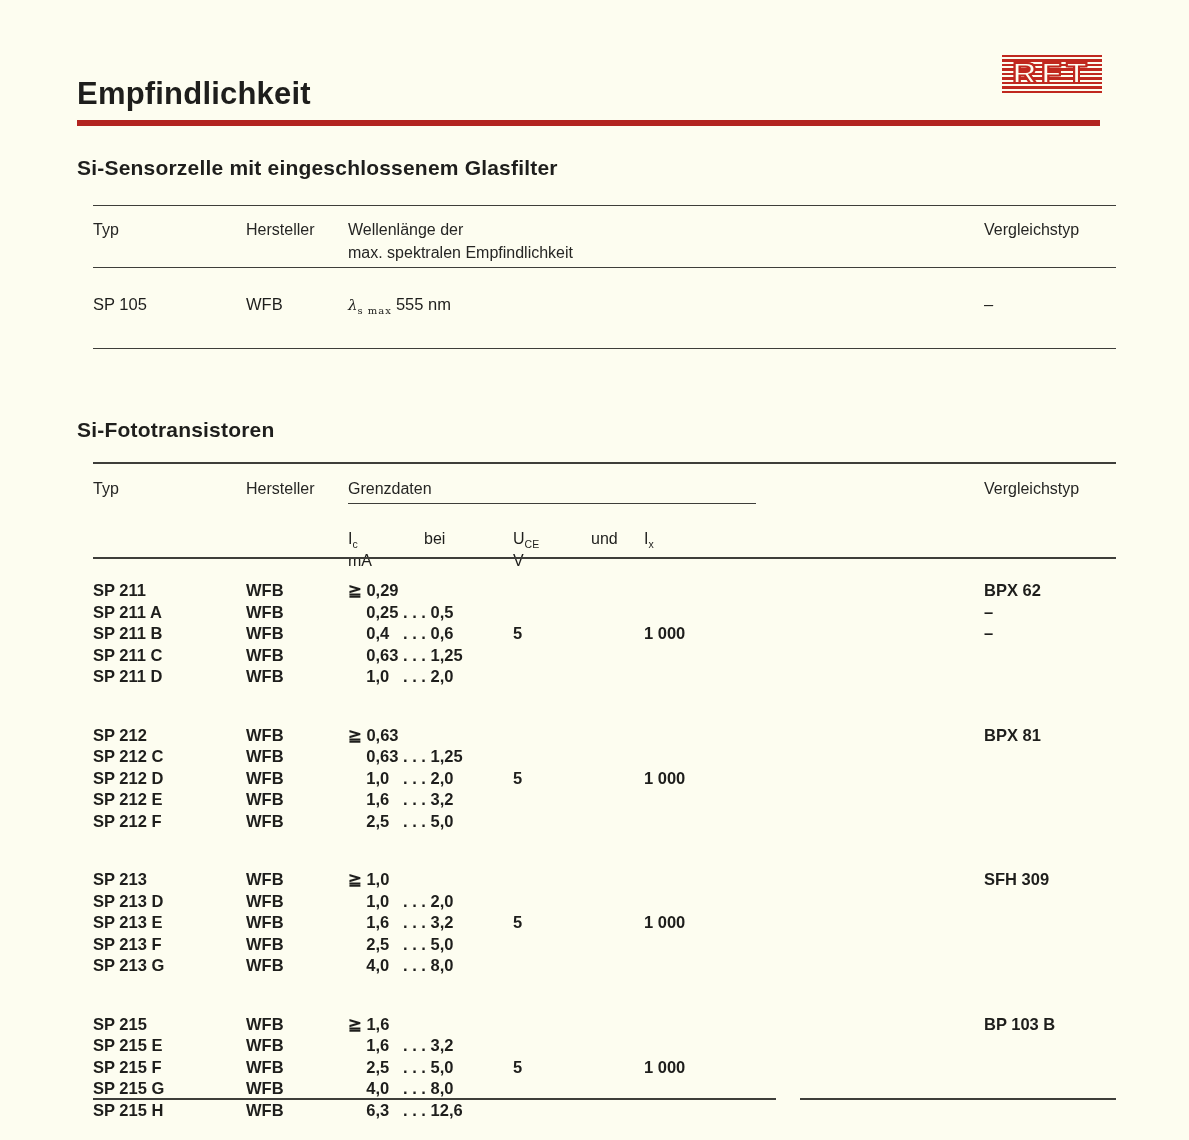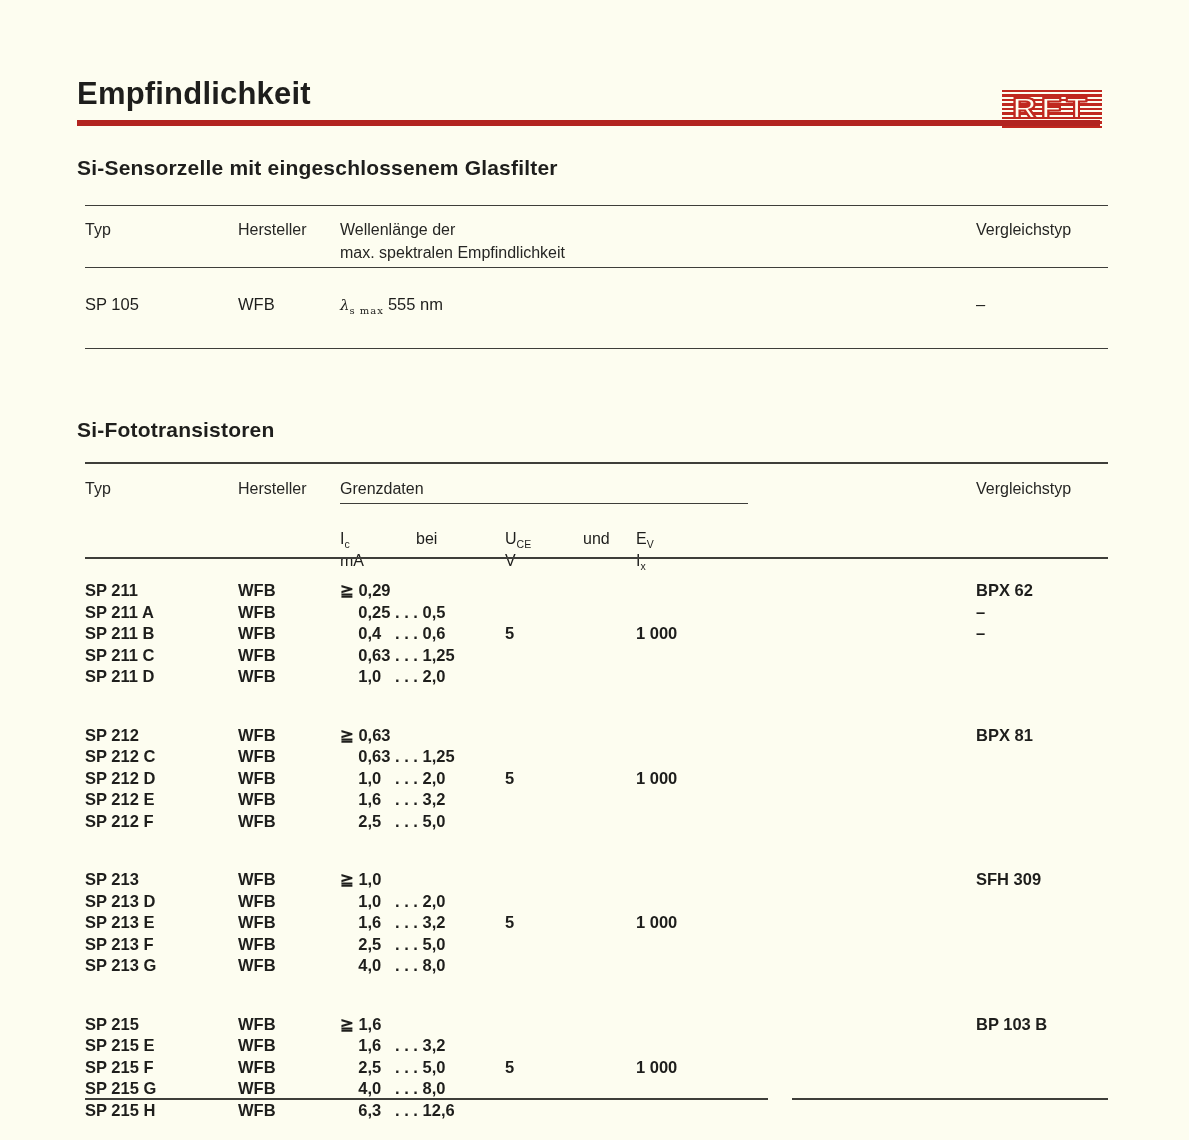--- a/index.html
+++ b/index.html
@@ -26,40 +26,40 @@
   .red-rule {
     position:absolute; left:0; top:120px; width:1023px; height:6px;
     background:#b22420;
   }
 
   
   .rft-logo {
     position:absolute; left:925px; top:53px; width:100px; height:40px;
     background:repeating-linear-gradient(to bottom,
       transparent 0 2px, #c0281f 2px 4.5px);
-    display:flex; align-items:center; justify-content:center;margin-top:35px;
+    display:flex; align-items:center; justify-content:center;
   }
   .rft-logo .rft-text {
     font-size:33px; font-weight:bold; letter-spacing:5px; line-height:40px;
     color:#fdfdf0;
     -webkit-text-stroke:2px #c0281f;
     text-shadow:
       -1px -1px 0 #c0281f, 1px -1px 0 #c0281f,
       -1px  1px 0 #c0281f, 1px  1px 0 #c0281f;
     transform:scaleY(0.92);
   }
 
   .section-heading {
     position:absolute; left:0;
     font-size:21px; font-weight:bold; letter-spacing:0.2px;
   }
   .s1-heading { top:156px; }
   .s2-heading { top:418px; }
 
-  .tbl { position:absolute; left:8px; width:1023px; }
+  .tbl { position:absolute; left:16px; width:1023px; }
   .t1 { top:205px; height:145px; }
   .t2 { top:462px; height:638px; }
 
   .hdr-text, .cell-text { font-size:16px; color:#262624; }
 
   .grid1 { display:grid; grid-template-columns:153px 102px 636px 132px; }
   .grid2 { display:grid; grid-template-columns:153px 102px 165px 131px 340px 132px; }
 
   .t1-head { position:absolute; top:13px; width:100%; line-height:23px; }
   .t1-row  { position:absolute; top:88px; width:100%; line-height:22px; font-size:16.5px; }
@@ -148,21 +148,20 @@
           <div>bei</div>
         </span>
         <span class="sub-c3">
           <div><span>U</span><sub>CE</sub></div>
           <div>V</div>
         </span>
         <span class="sub-c4">
           <div>und</div>
         </span>
         <span class="sub-c5">
-          <div><span>E</span><sub>V</sub></div>
           <div><span>I</span><sub>x</sub></div>
         </span>
       </div>
 
       <div class="rule thick" style="top:95px"></div>
 
       <div class="t2-body">
 
         <div class="t2-group">
           <div class="t2-row grid2">

